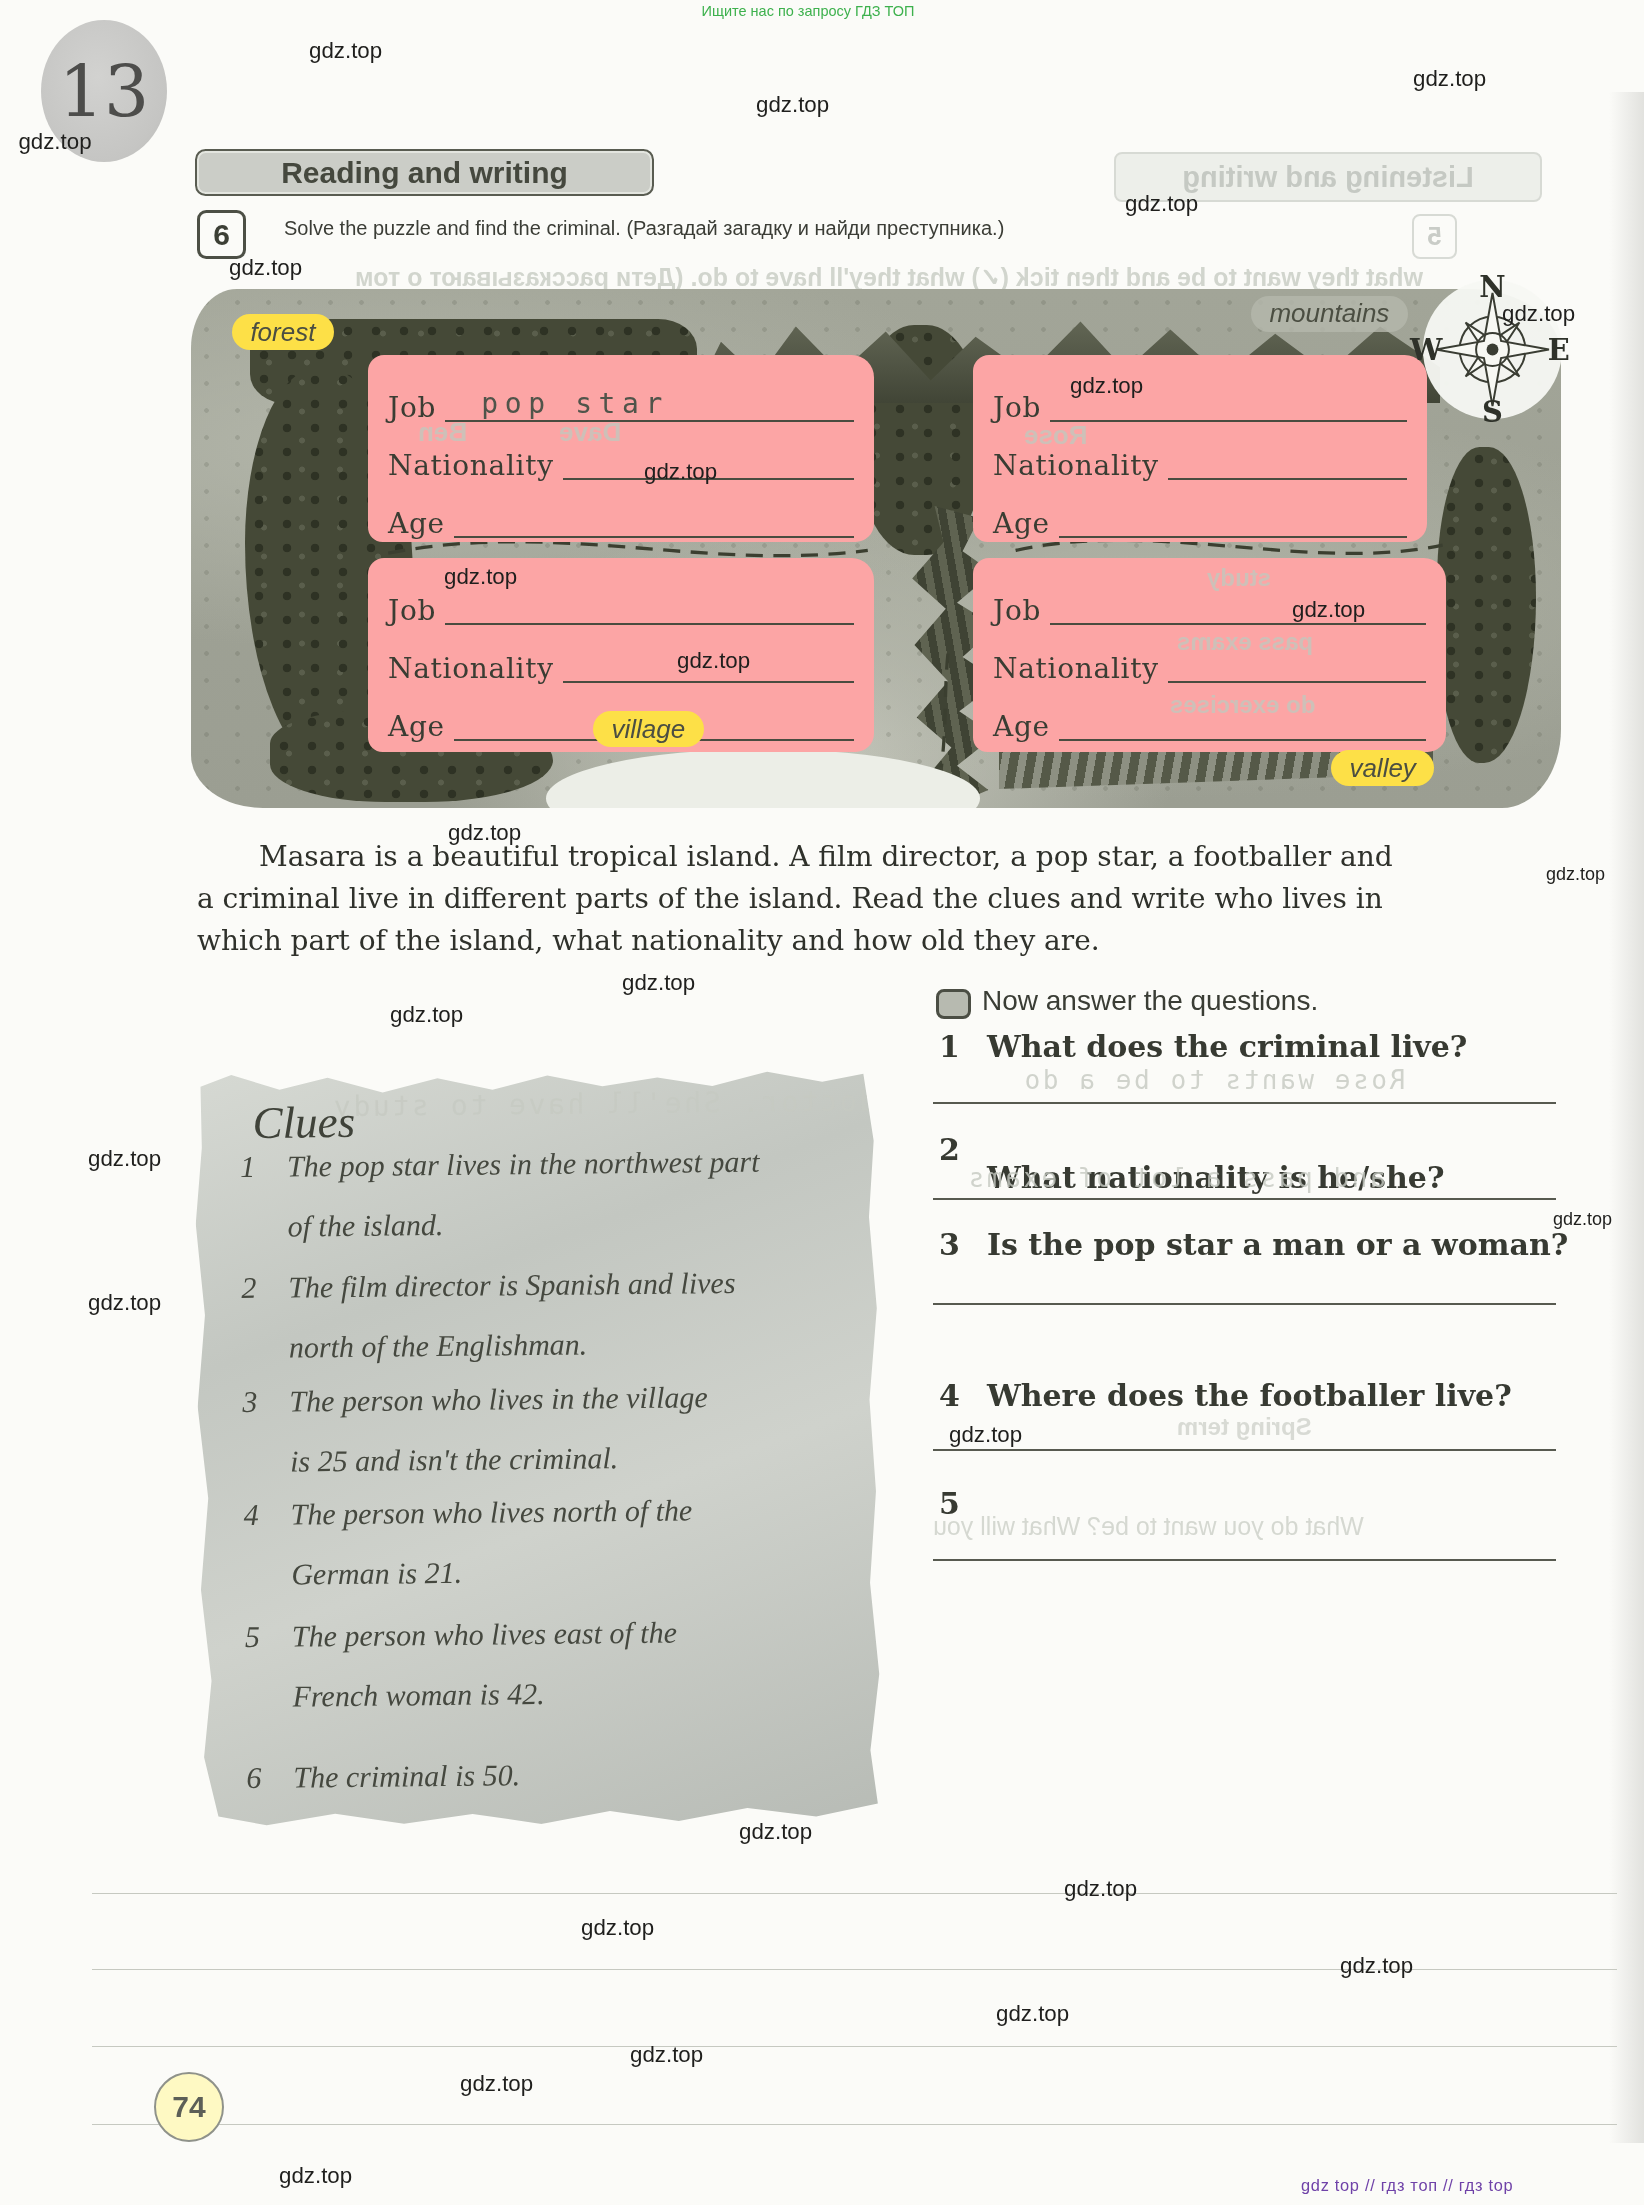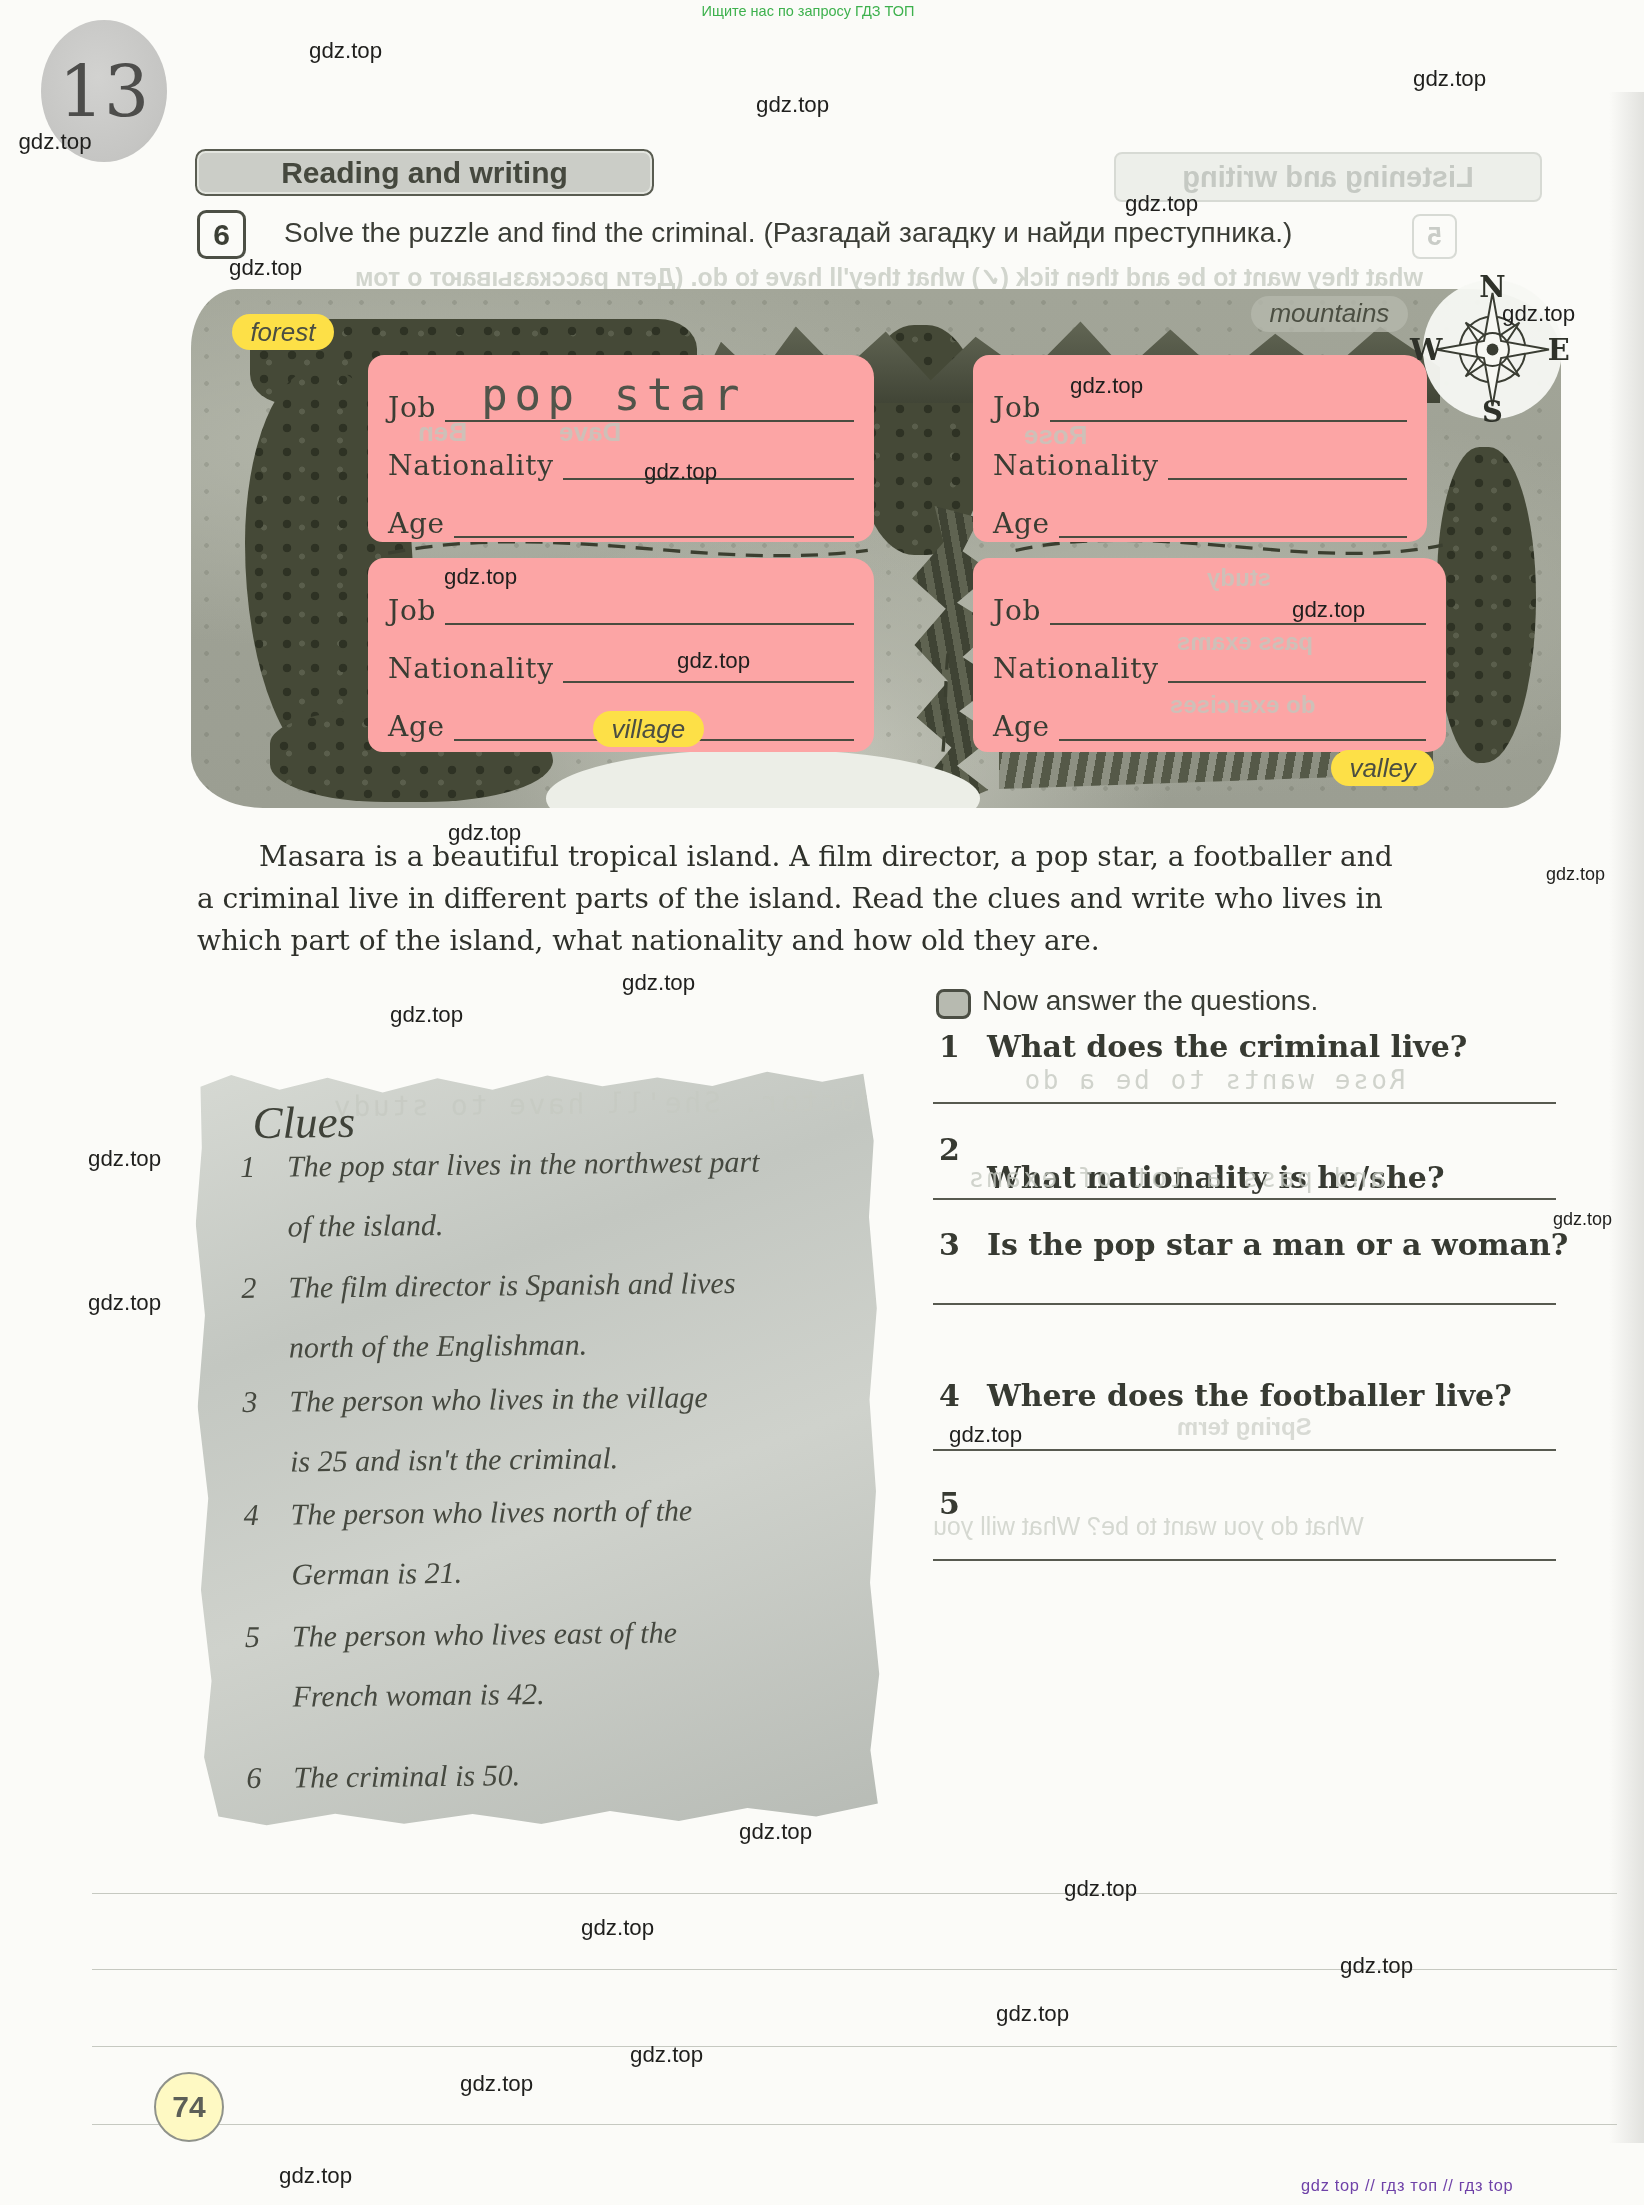--- a/index.html
+++ b/index.html
@@ -20,21 +20,21 @@
   
   .section-badge{left:195px; top:149px; width:455px; height:43px;
     background:#cbcdc7; border:2.6px solid #595c51; border-radius:10.5px;
     box-shadow:inset 0 0 0 2px #e3e5df;
     display:flex; align-items:center; justify-content:center;
     font-size:30px; font-weight:700; color:#45483e;}
   
   .ex-box{left:197px; top:210px; width:43px; height:43px; background:#fbfbf8;
     border:3.3px solid #4c4f45; border-radius:9.2px; display:flex; align-items:center;
     justify-content:center; font-size:30px; font-weight:700; color:#3c3f35;}
-  .ex-title{left:284px; top:217px; font-size:28px; font-weight:500; color:#3b3d36; white-space:nowrap;}
+  .ex-title{left:284px; top:217px; font-size:20px; font-weight:500; color:#3b3d36; white-space:nowrap;}
   
   .ghost{position:absolute; transform:scaleX(-1); color:#c3c7bd; opacity:.8; white-space:nowrap;
     font-weight:700; font-size:26px;}
   .ghost-badge{left:1114px; top:152px; width:424px; height:46px; border:2px solid #d4d7d1;
     background:#eceee9; border-radius:8px; display:flex; align-items:center; justify-content:center;
     font-size:29px; font-weight:700; color:#c0c4be; transform:scaleX(-1); opacity:.9;}
   .ghost-5box{left:1412px; top:214px; width:41px; height:41px; border:2px solid #d4d7d1; border-radius:8px;
     display:flex; align-items:center; justify-content:center; font-size:26px; font-weight:700;
     color:#c4c8c2; transform:scaleX(-1); opacity:.9;}
   .ghost-line{left:355px; top:263px; font-size:25px; font-weight:600; color:#cdd1c9; opacity:.9;}
@@ -77,21 +77,21 @@
   .panel{position:absolute; background:#fca5a5; border-radius:16px 22.3px 18.4px 14.5px;
     padding:9.2px 20px 0 20px; box-sizing:border-box;}
   .p-nw{left:177px; top:66px; width:506px; height:187px;}
   .p-ne{left:782px; top:66px; width:454px; height:187px;}
   .p-sw{left:177px; top:269px; width:506px; height:194px;}
   .p-se{left:782px; top:269px; width:473px; height:194px;}
   .frow{display:flex; align-items:flex-end; height:58px;}
   .flabel{font-family:"DejaVu Serif", serif; font-size:28px; color:#3a3d33; letter-spacing:0.7px; line-height:1;}
   .fline{flex:1; border-bottom:2px solid #494c40; margin-left:9.2px; height:37px; position:relative;}
   .fvalue{position:absolute; left:36px; bottom:0px; font-family:"DejaVu Sans Mono", monospace;
-    font-size:44px; letter-spacing:6.6px; color:#50544a; white-space:nowrap;}
+    font-size:28px; letter-spacing:6.6px; color:#50544a; white-space:nowrap;}
   
   .pill{position:absolute; background:#fde047; color:#4b4e42; font-style:italic;
     font-size:26px; padding:2.6px 18.4px; border-radius:20px; white-space:nowrap;}
   .pill-light{background:rgba(181,184,173,.8);}
   .compass{position:absolute; left:1226px; top:-15px; overflow:visible;}
   .map-dashes{position:absolute; left:0; top:0; pointer-events:none;}
   
   .intro{left:197px; top:836px; width:1367px; font-family:"DejaVu Serif", serif;
     font-size:28px; line-height:42px; color:#2f312b;}
   .intro .l1{text-indent:62px;}

